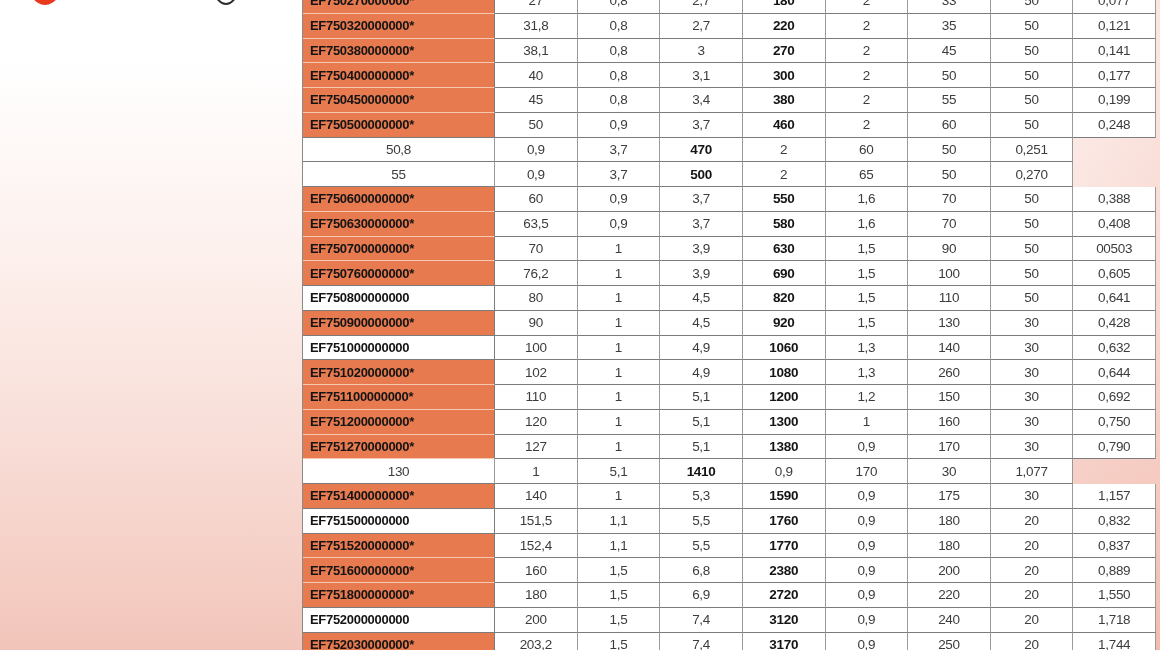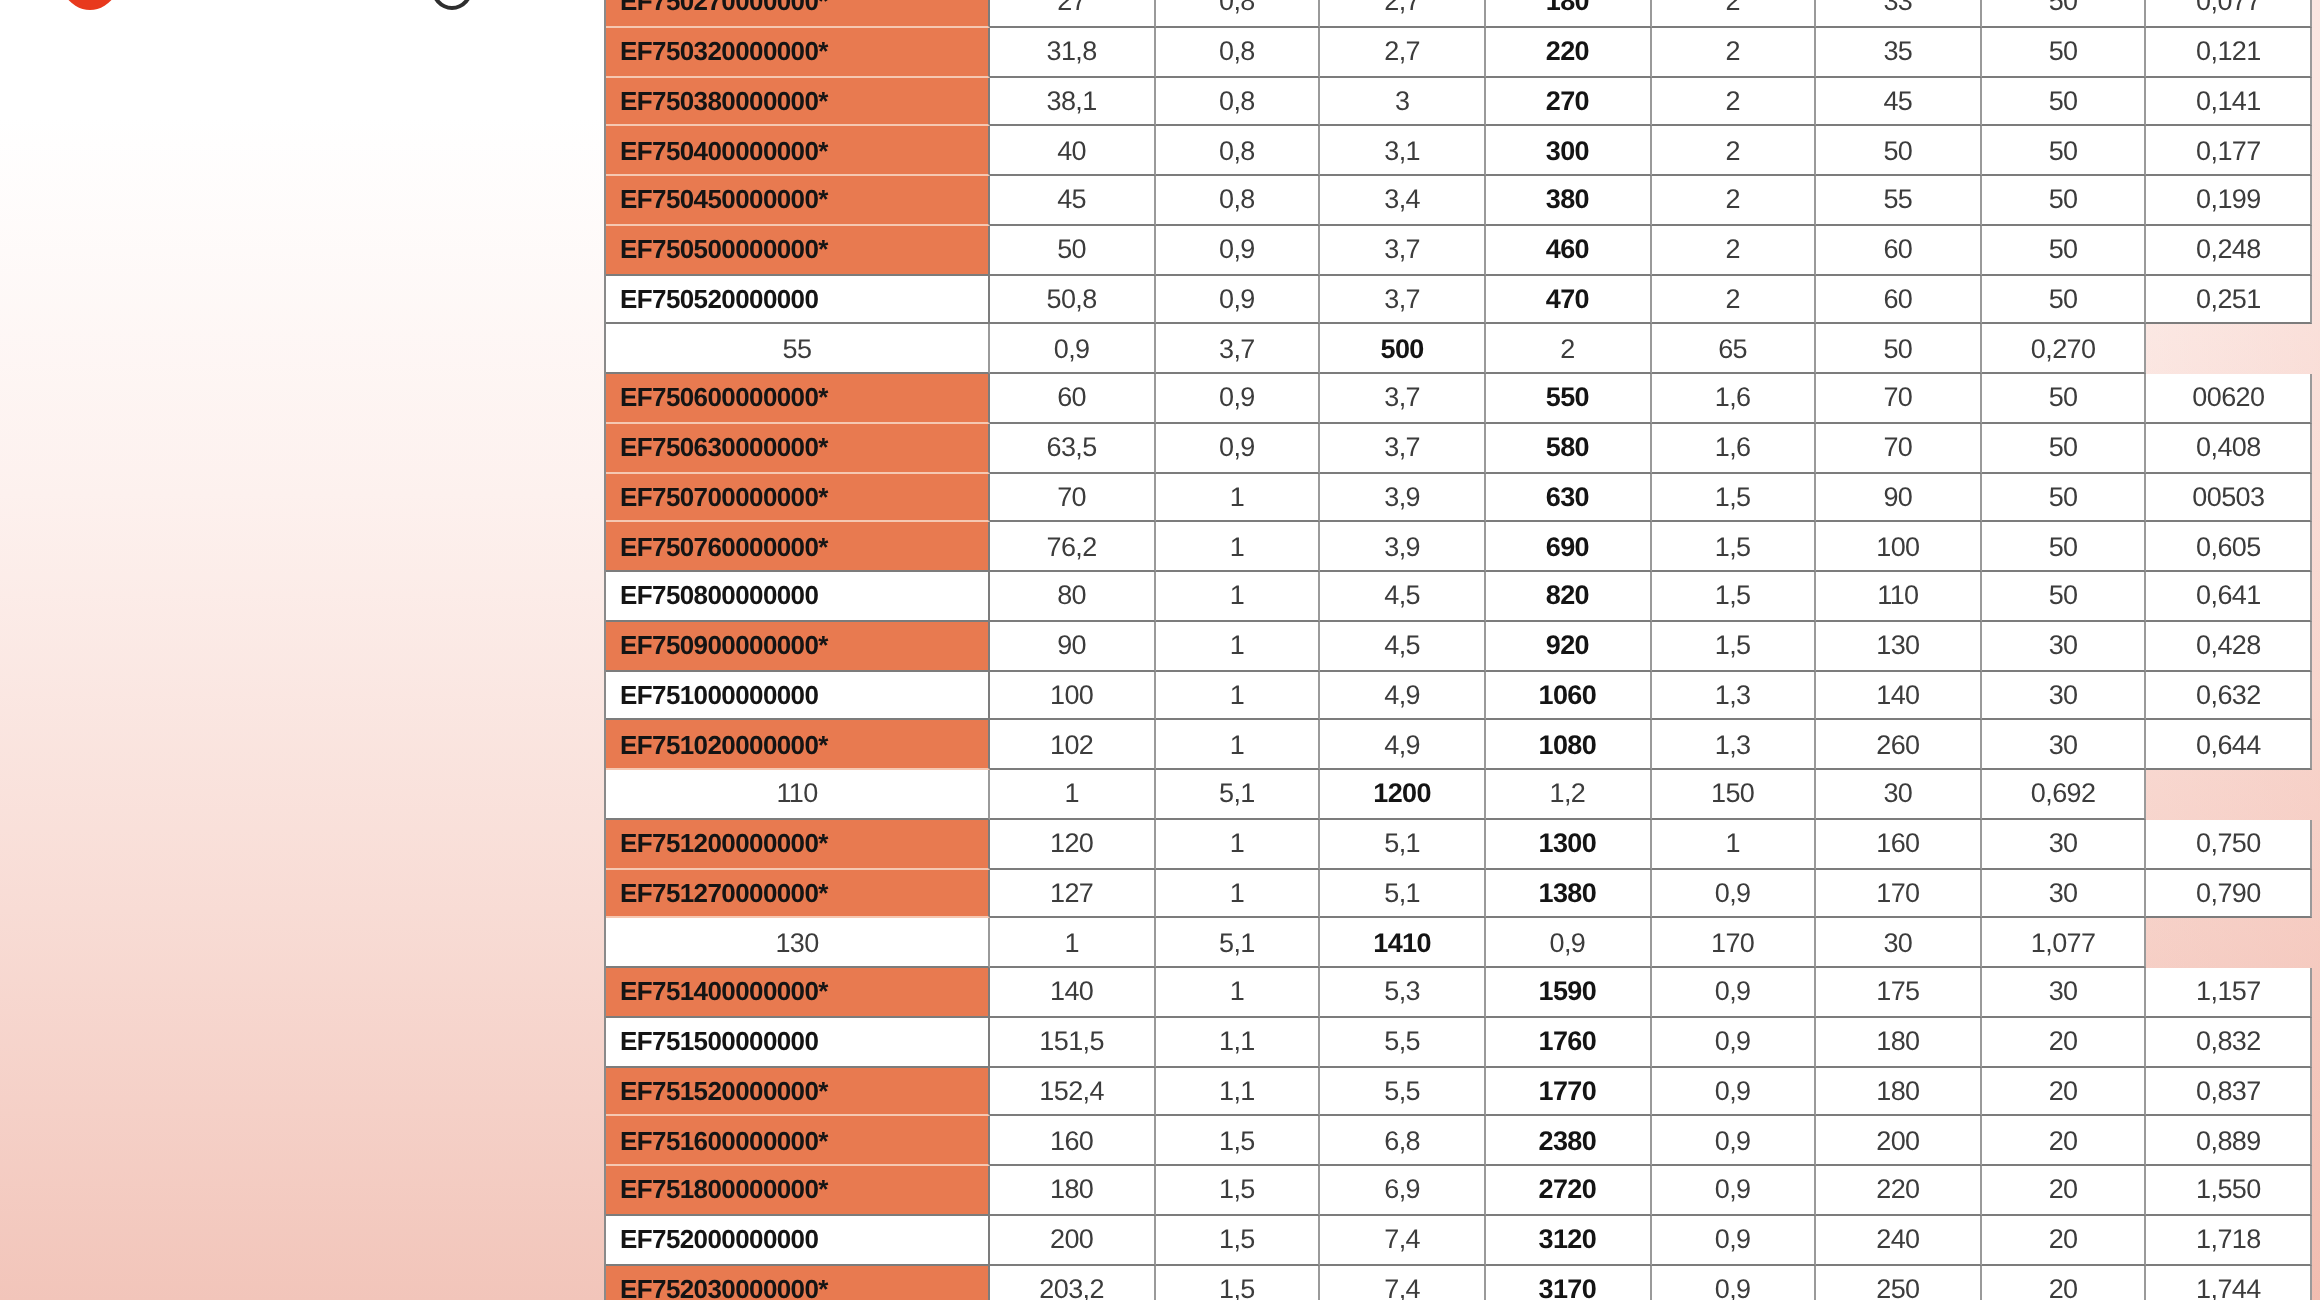--- a/index.html
+++ b/index.html
@@ -115,21 +115,20 @@
   <div class="cell">50</div>
       <div class="cell">0,9</div>
       <div class="cell">3,7</div>
       <div class="cell bold">460</div>
       <div class="cell">2</div>
       <div class="cell">60</div>
       <div class="cell">50</div>
       <div class="cell">0,248</div>
     </div>
     <div class="row">
-    <div class="cell part">EF750520000000</div>
   <div class="cell">50,8</div>
       <div class="cell">0,9</div>
       <div class="cell">3,7</div>
       <div class="cell bold">470</div>
       <div class="cell">2</div>
       <div class="cell">60</div>
       <div class="cell">50</div>
       <div class="cell">0,251</div>
     </div>
     <div class="row">
@@ -144,21 +143,21 @@
     </div>
     <div class="row">
     <div class="cell part starred light-sep">EF750600000000*</div>
   <div class="cell">60</div>
       <div class="cell">0,9</div>
       <div class="cell">3,7</div>
       <div class="cell bold">550</div>
       <div class="cell">1,6</div>
       <div class="cell">70</div>
       <div class="cell">50</div>
-      <div class="cell">00620</div>
+      <div class="cell">0,388</div>
     </div>
     <div class="row">
     <div class="cell part starred light-sep">EF750630000000*</div>
   <div class="cell">63,5</div>
       <div class="cell">0,9</div>
       <div class="cell">3,7</div>
       <div class="cell bold">580</div>
       <div class="cell">1,6</div>
       <div class="cell">70</div>
       <div class="cell">50</div>
@@ -224,20 +223,21 @@
   <div class="cell">102</div>
       <div class="cell">1</div>
       <div class="cell">4,9</div>
       <div class="cell bold">1080</div>
       <div class="cell">1,3</div>
       <div class="cell">260</div>
       <div class="cell">30</div>
       <div class="cell">0,644</div>
     </div>
     <div class="row">
+    <div class="cell part starred light-sep">EF751100000000*</div>
   <div class="cell">110</div>
       <div class="cell">1</div>
       <div class="cell">5,1</div>
       <div class="cell bold">1200</div>
       <div class="cell">1,2</div>
       <div class="cell">150</div>
       <div class="cell">30</div>
       <div class="cell">0,692</div>
     </div>
     <div class="row">

